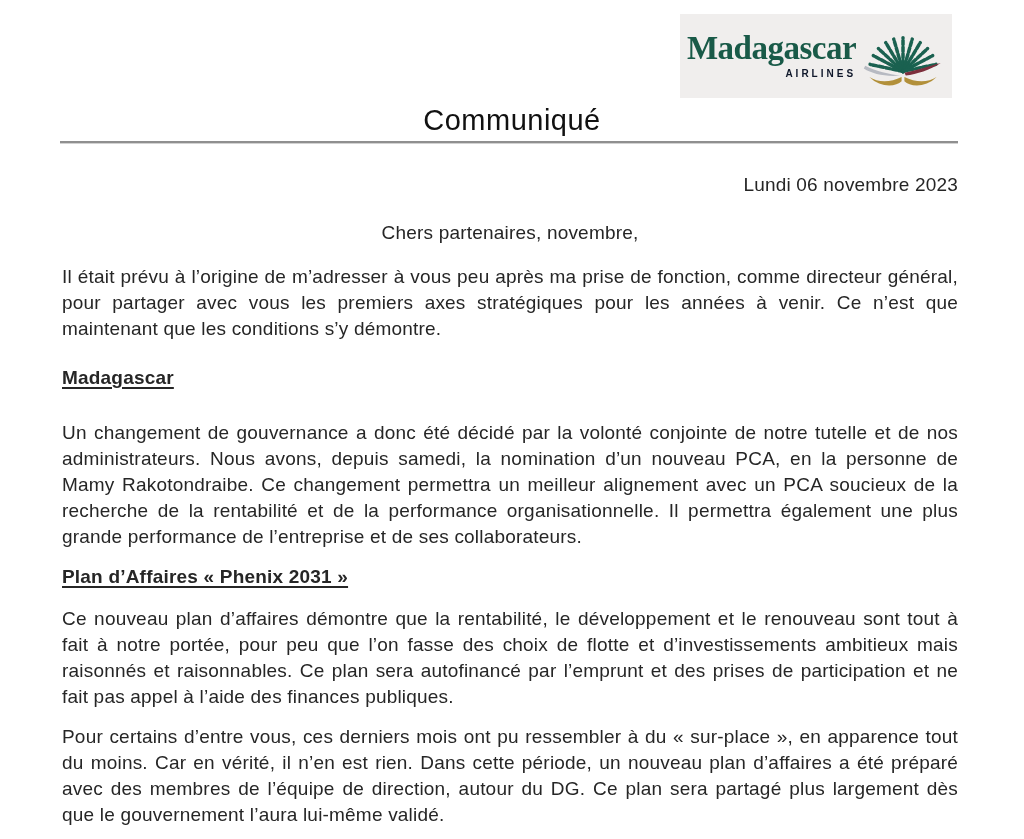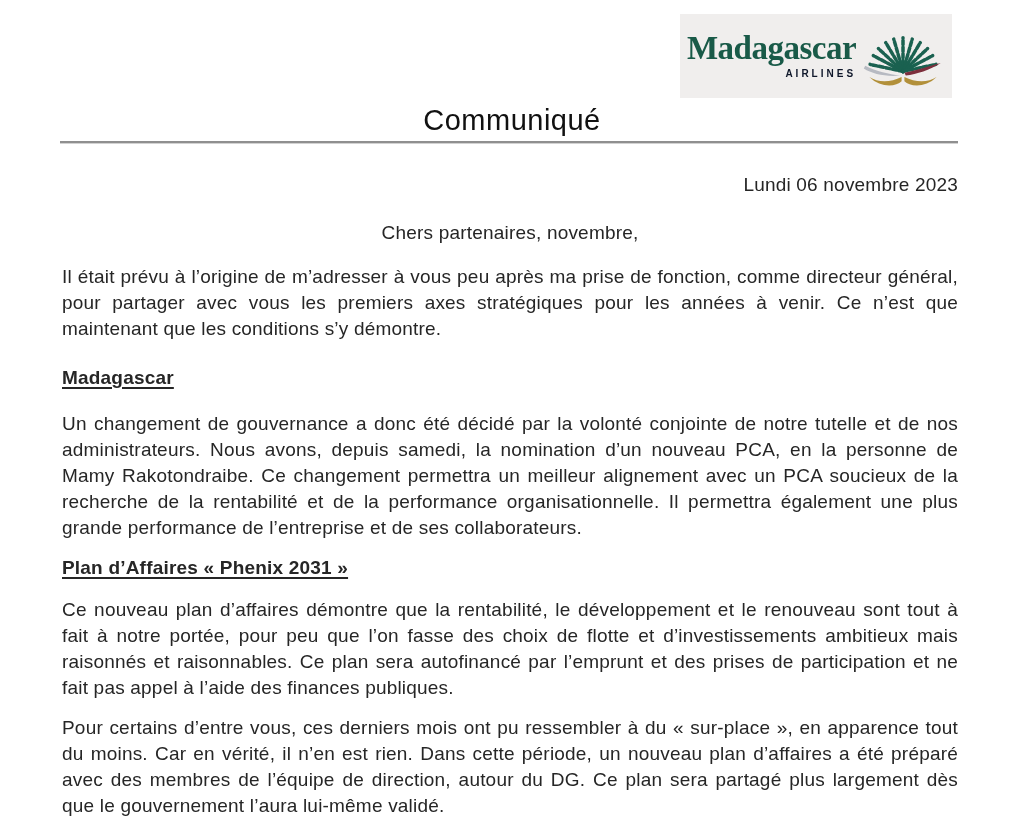--- a/index.html
+++ b/index.html
@@ -91,21 +91,21 @@
     text-justify: inter-word;
   }
   .heading {
     margin: 23px 0 0 0;
     font-size: 19px;
     font-weight: 700;
     text-decoration: underline;
     text-underline-offset: 3px;
     text-decoration-thickness: 2px;
   }
-  .m-gov   { margin-top: 20px; }
+  .m-gov   { margin-top: 29px; }
   .m-plan-h{ margin-top: 14px; }
   .m-plan1 { margin-top: 14px; }
   .m-plan2 { margin-top: 16px; }
 </style>
 </head>
 <body>
 
 <div class="page">
 
   <div class="logo-box">

